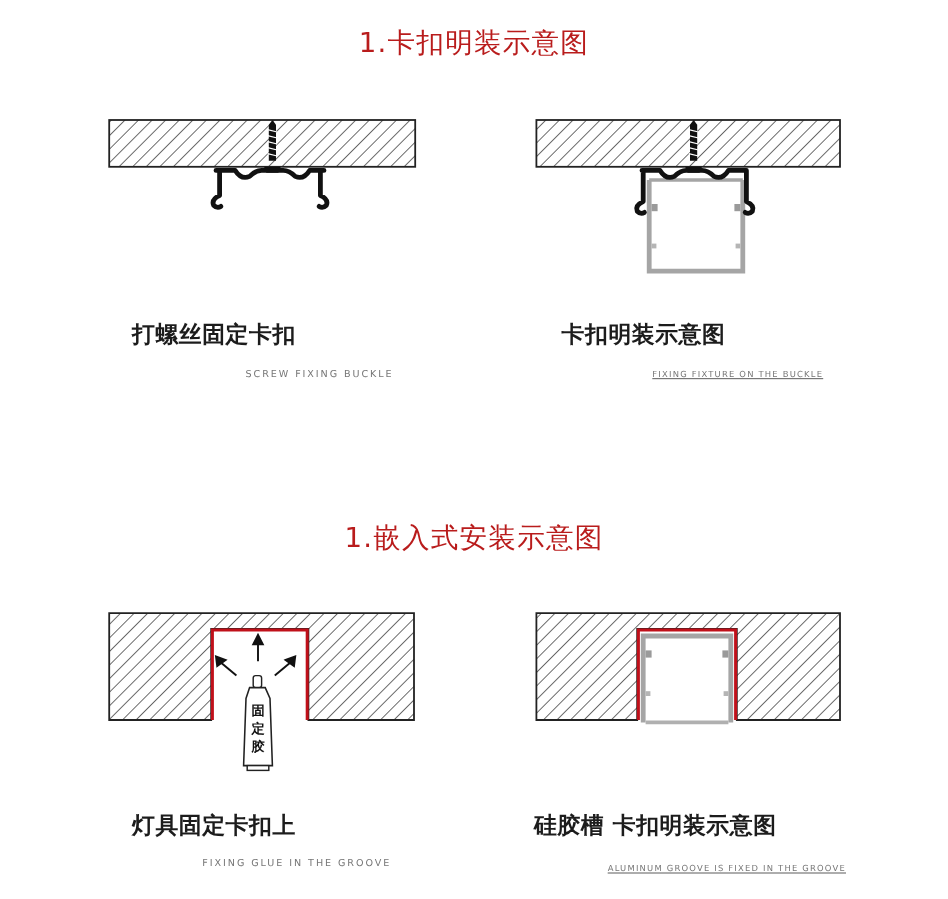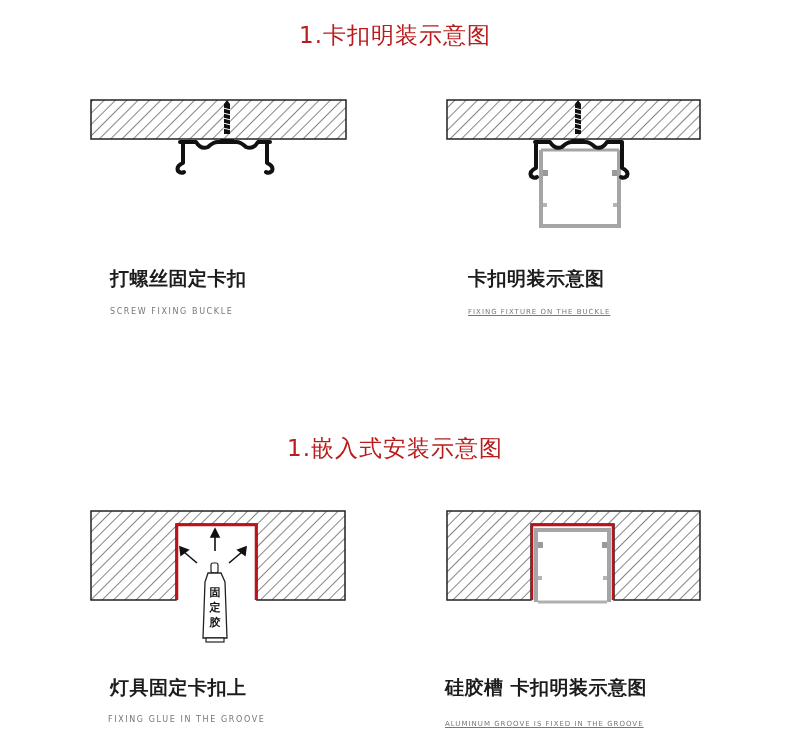--- a/index.html
+++ b/index.html
@@ -1,21 +1,21 @@
 <!DOCTYPE html>
 <html><head>
 <meta charset="utf-8">
 <style>
   html, body { margin: 0; padding: 0; background: #ffffff; }
   body { width: 790px; height: 749px; position: relative; overflow: hidden;
          font-family: "DejaVu Sans", "Liberation Sans", sans-serif; color: #1a1a1a; }
   .section-title { position: absolute; left: 0; width: 790px; text-align: center;
          font-size: 23px; color: #b91c1c; letter-spacing: 1px; }
   .caption-cn { position: absolute; font-size: 19px; font-weight: bold; color: #1c1c1c; letter-spacing: 0.5px; }
-  .caption-en { position: absolute; text-align: left; font-size: 8px; color: #777; letter-spacing: 1.6px; }
+  .caption-en { position: absolute; text-align: right; font-size: 8px; color: #777; letter-spacing: 1.6px; }
   .caption-en.small { font-size: 7px; letter-spacing: 1px; text-decoration: underline; }
   svg.diag { position: absolute; left: 0; top: 0; }
 </style>
 </head>
 <body>
 
 <div class="section-title" style="top:20px;">1.卡扣明装示意图</div>
 <div class="section-title" style="top:433px;">1.嵌入式安装示意图</div>
 
 <svg class="diag" width="790" height="749" viewBox="0 0 790 749">

